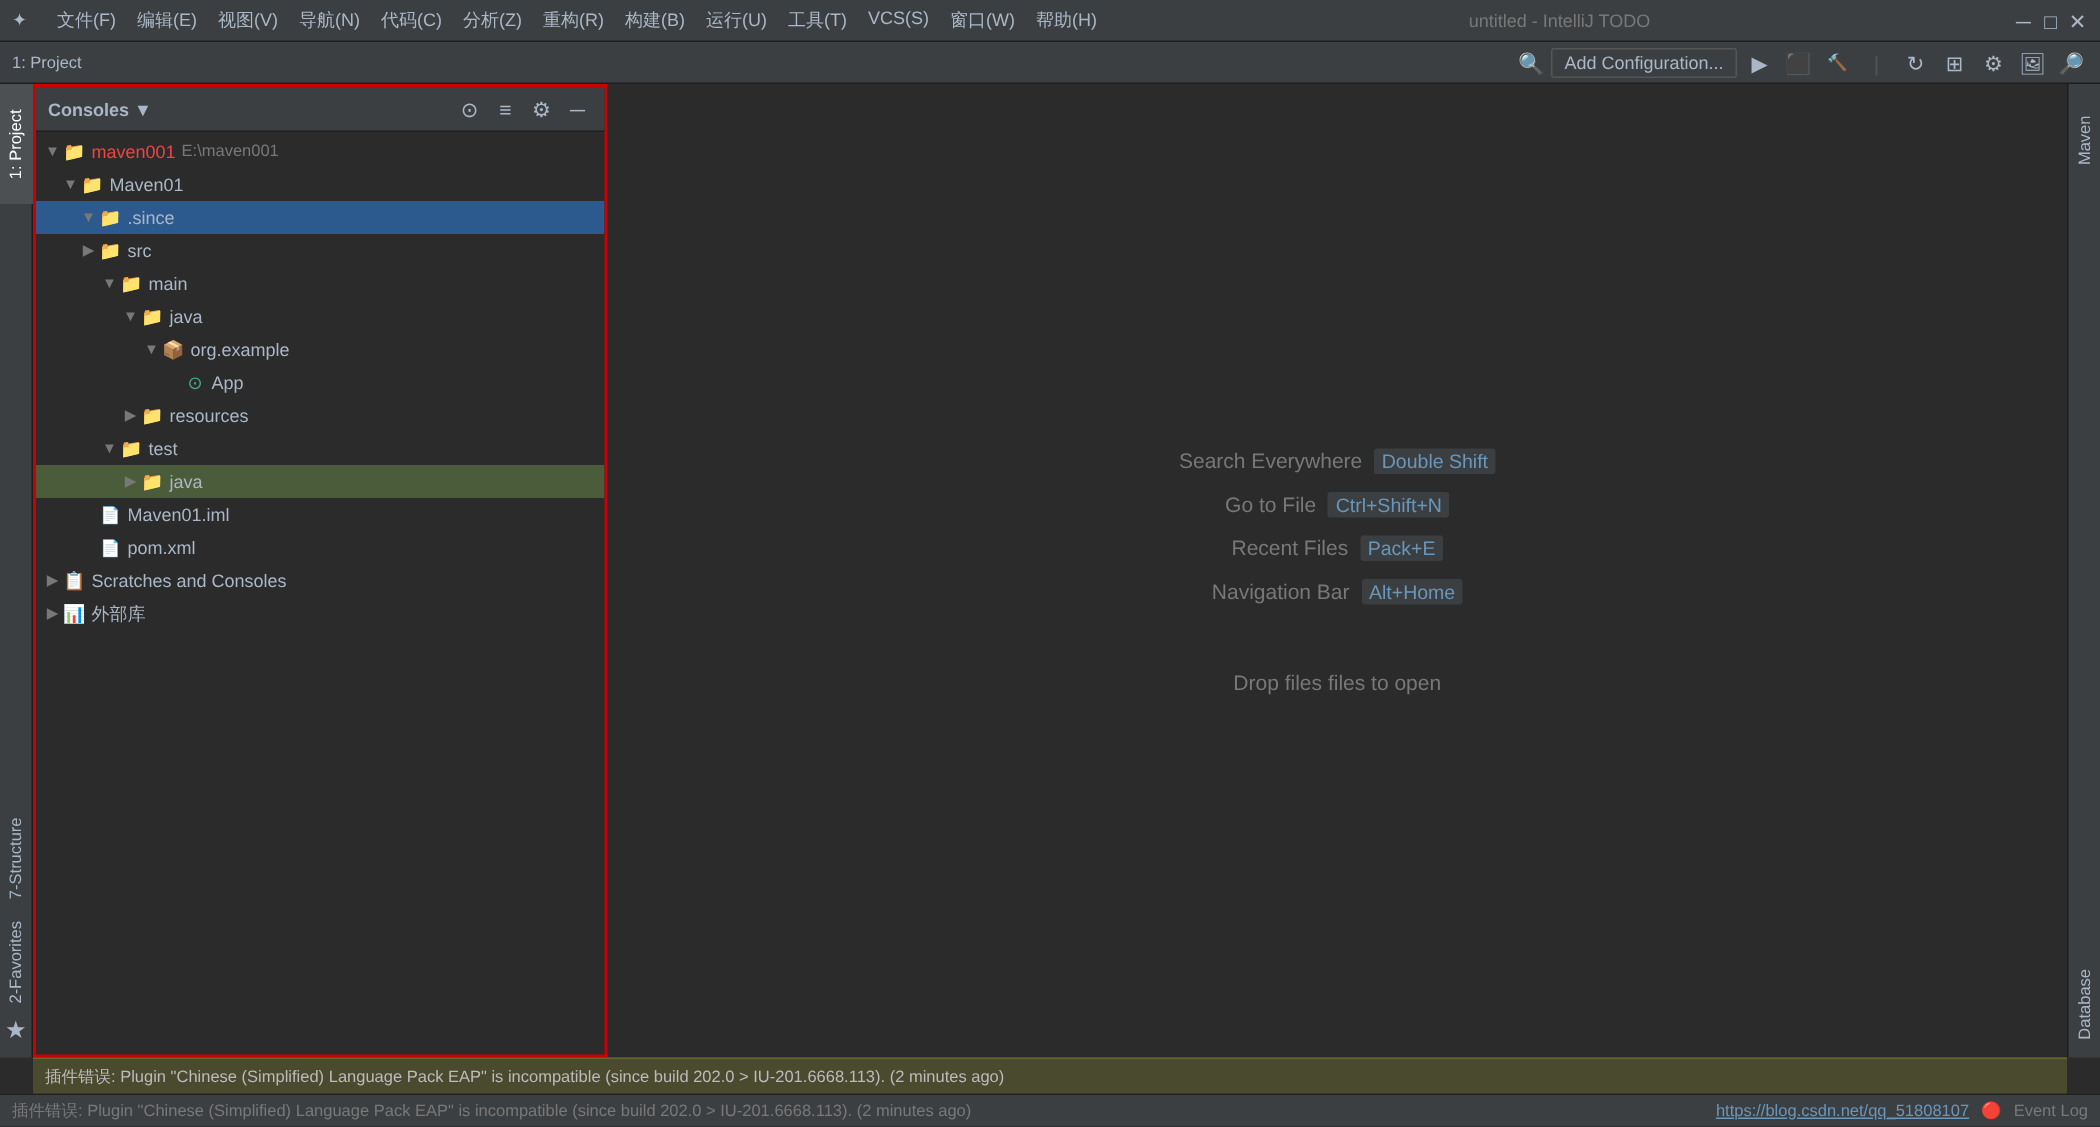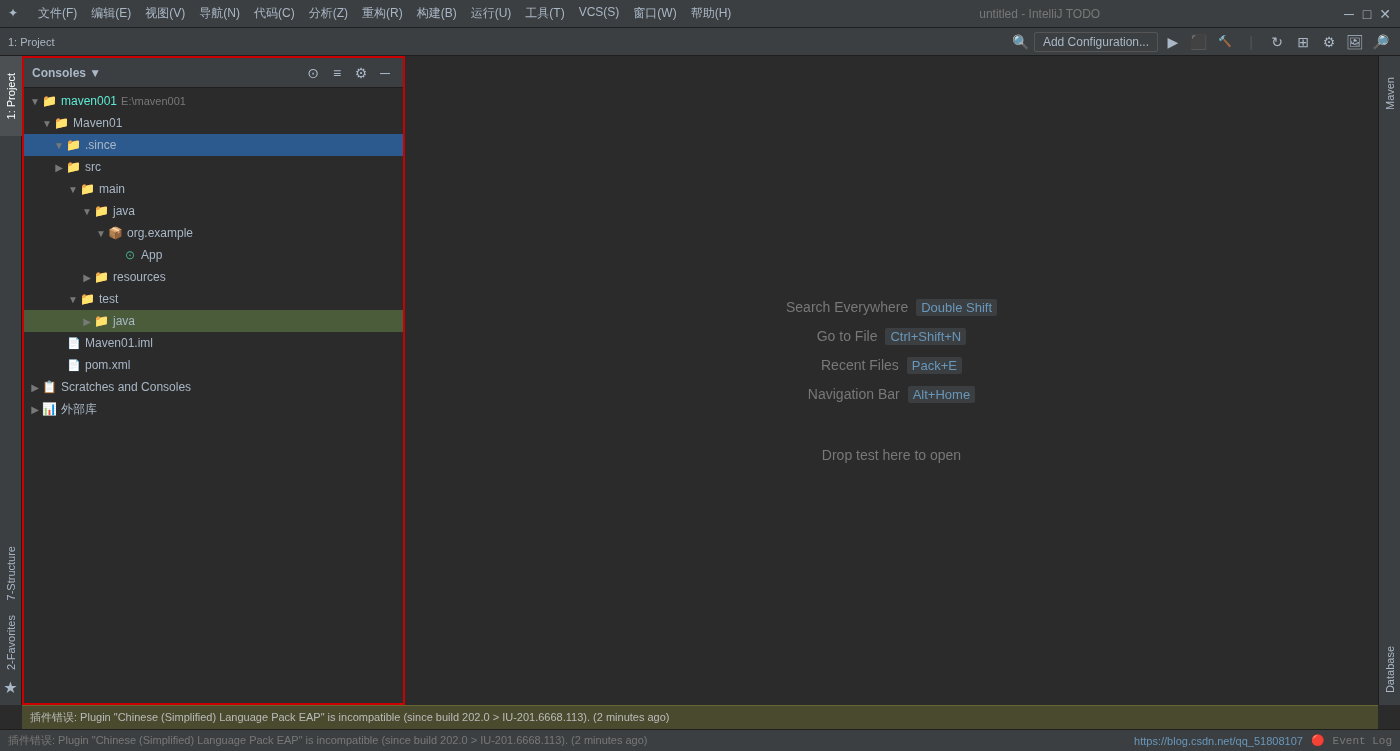--- a/index.html
+++ b/index.html
@@ -324,21 +324,21 @@
         <span class="panel-action-btn">≡</span>
         <span class="panel-action-btn">⚙</span>
         <span class="panel-action-btn">─</span>
       </div>
     </div>
     <div class="tree">
 
       <div class="tree-item" style="padding-left:4px;">
         <span class="tree-arrow">▼</span>
         <span class="tree-icon folder-icon">📁</span>
-        <span style="color:#5eead4;">maven001</span>
+        <span style="color:#ef4444;">maven001</span>
         <span style="color:#787878;margin-left:4px;font-size:11px;">E:\maven001</span>
       </div>
 
       <div class="tree-item" style="padding-left:16px;">
         <span class="tree-arrow">▼</span>
         <span class="tree-icon" style="color:#e8c46a;font-size:12px;">📁</span>
         <span>Maven01</span>
       </div>
 
       <div class="tree-item selected" style="padding-left:28px;">
@@ -433,21 +433,21 @@
     </div>
     <div class="welcome-hint">
       <span class="hint-label">Recent Files</span>
       <span class="hint-shortcut">Pack+E</span>
     </div>
     <div class="welcome-hint">
       <span class="hint-label">Navigation Bar</span>
       <span class="hint-shortcut">Alt+Home</span>
     </div>
     <div style="height:20px;"></div>
-    <span class="drop-text">Drop test here to open</span>
+    <span class="drop-text">Drop files files to open</span>
   </div>
 
   <div class="right-tabs">
     <div style="width:22px;display:flex;align-items:center;justify-content:center;height:60px;cursor:pointer;margin-top:8px;">
       <span style="writing-mode:vertical-rl;transform:rotate(180deg);font-size:11px;color:#a9b7c6;white-space:nowrap;">Maven</span>
     </div>
     <div style="flex:1;"></div>
     <div style="width:22px;display:flex;align-items:center;justify-content:center;height:70px;cursor:pointer;">
       <span style="writing-mode:vertical-rl;transform:rotate(180deg);font-size:11px;color:#a9b7c6;white-space:nowrap;">Database</span>
     </div>
@@ -474,17 +474,17 @@
 
 <div style="position:absolute;bottom:22px;left:22px;right:22px;height:24px;background:#4a4a2e;display:flex;align-items:center;padding:0 8px;font-size:11px;color:#bbb;border-top:1px solid #666633;z-index:5;">
   <span>插件错误: Plugin "Chinese (Simplified) Language Pack EAP" is incompatible (since build 202.0 &gt; IU-201.6668.113). (2 minutes ago)</span>
 </div>
 
 <div class="status-bar">
   <div class="status-bar-left">
     <span>插件错误: Plugin "Chinese (Simplified) Language Pack EAP" is incompatible (since build 202.0 &gt; IU-201.6668.113). (2 minutes ago)</span>
   </div>
   <div class="status-bar-right">
-    <span style="color:#6897bb;cursor:pointer;">https://blog.csdn.net/qq_51808107</span>
+    <span style="color:#6897bb;cursor:pointer;text-decoration:underline;">https://blog.csdn.net/qq_51808107</span>
     <span class="event-icon">🔴</span>
-    <span style="cursor:pointer;font-family:Liberation Mono, monospace;">Event Log</span>
+    <span style="cursor:pointer;">Event Log</span>
   </div>
 </div>
 
 </body></html>

